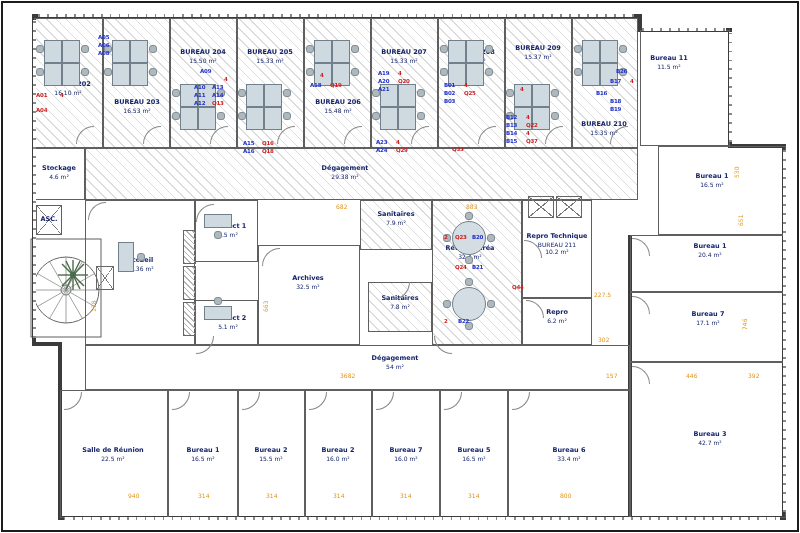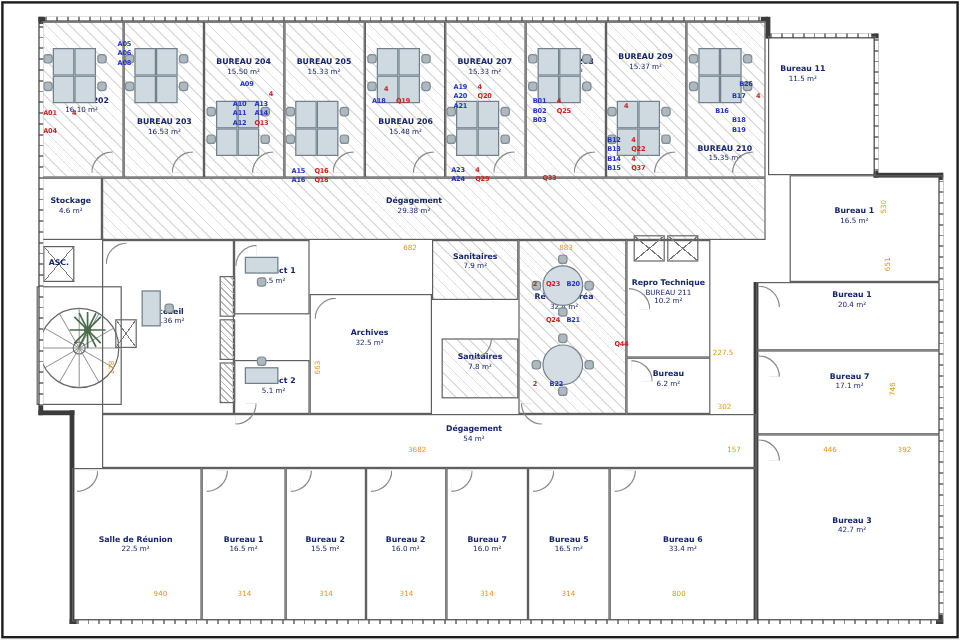--- a/index.html
+++ b/index.html
@@ -169,21 +169,21 @@
       <div class="rarea">32.4 m²</div>
     </div>
     <div class="room" style="left: 522px; top: 200px; width: 70px; height: 98px;"></div>
     <div class="rlabel" style="left: 557px; top: 244px;">
       <div class="rname">Repro Technique</div>
       <div class="rarea">BUREAU 211</div>
       <div class="rarea">10.2 m²</div>
     </div>
     <div class="room" style="left: 522px; top: 298px; width: 70px; height: 47px;"></div>
     <div class="rlabel" style="left: 557px; top: 316px;">
-      <div class="rname">Bureau</div>
+      <div class="rname">Repro</div>
       <div class="rarea">6.2 m²</div>
     </div>
     <div class="room" style="left: 85px; top: 345px; width: 545px; height: 45px;"></div>
     <div class="rlabel" style="left: 395px; top: 362px;">
       <div class="rname">Dégagement</div>
       <div class="rarea">54 m²</div>
     </div>
     <div class="room xbox" style="left: 36px; top: 205px; width: 26px; height: 30px;"></div>
     <div class="rlabel" style="left: 49px; top: 220px;">
       <div class="rname">ASC.</div>

